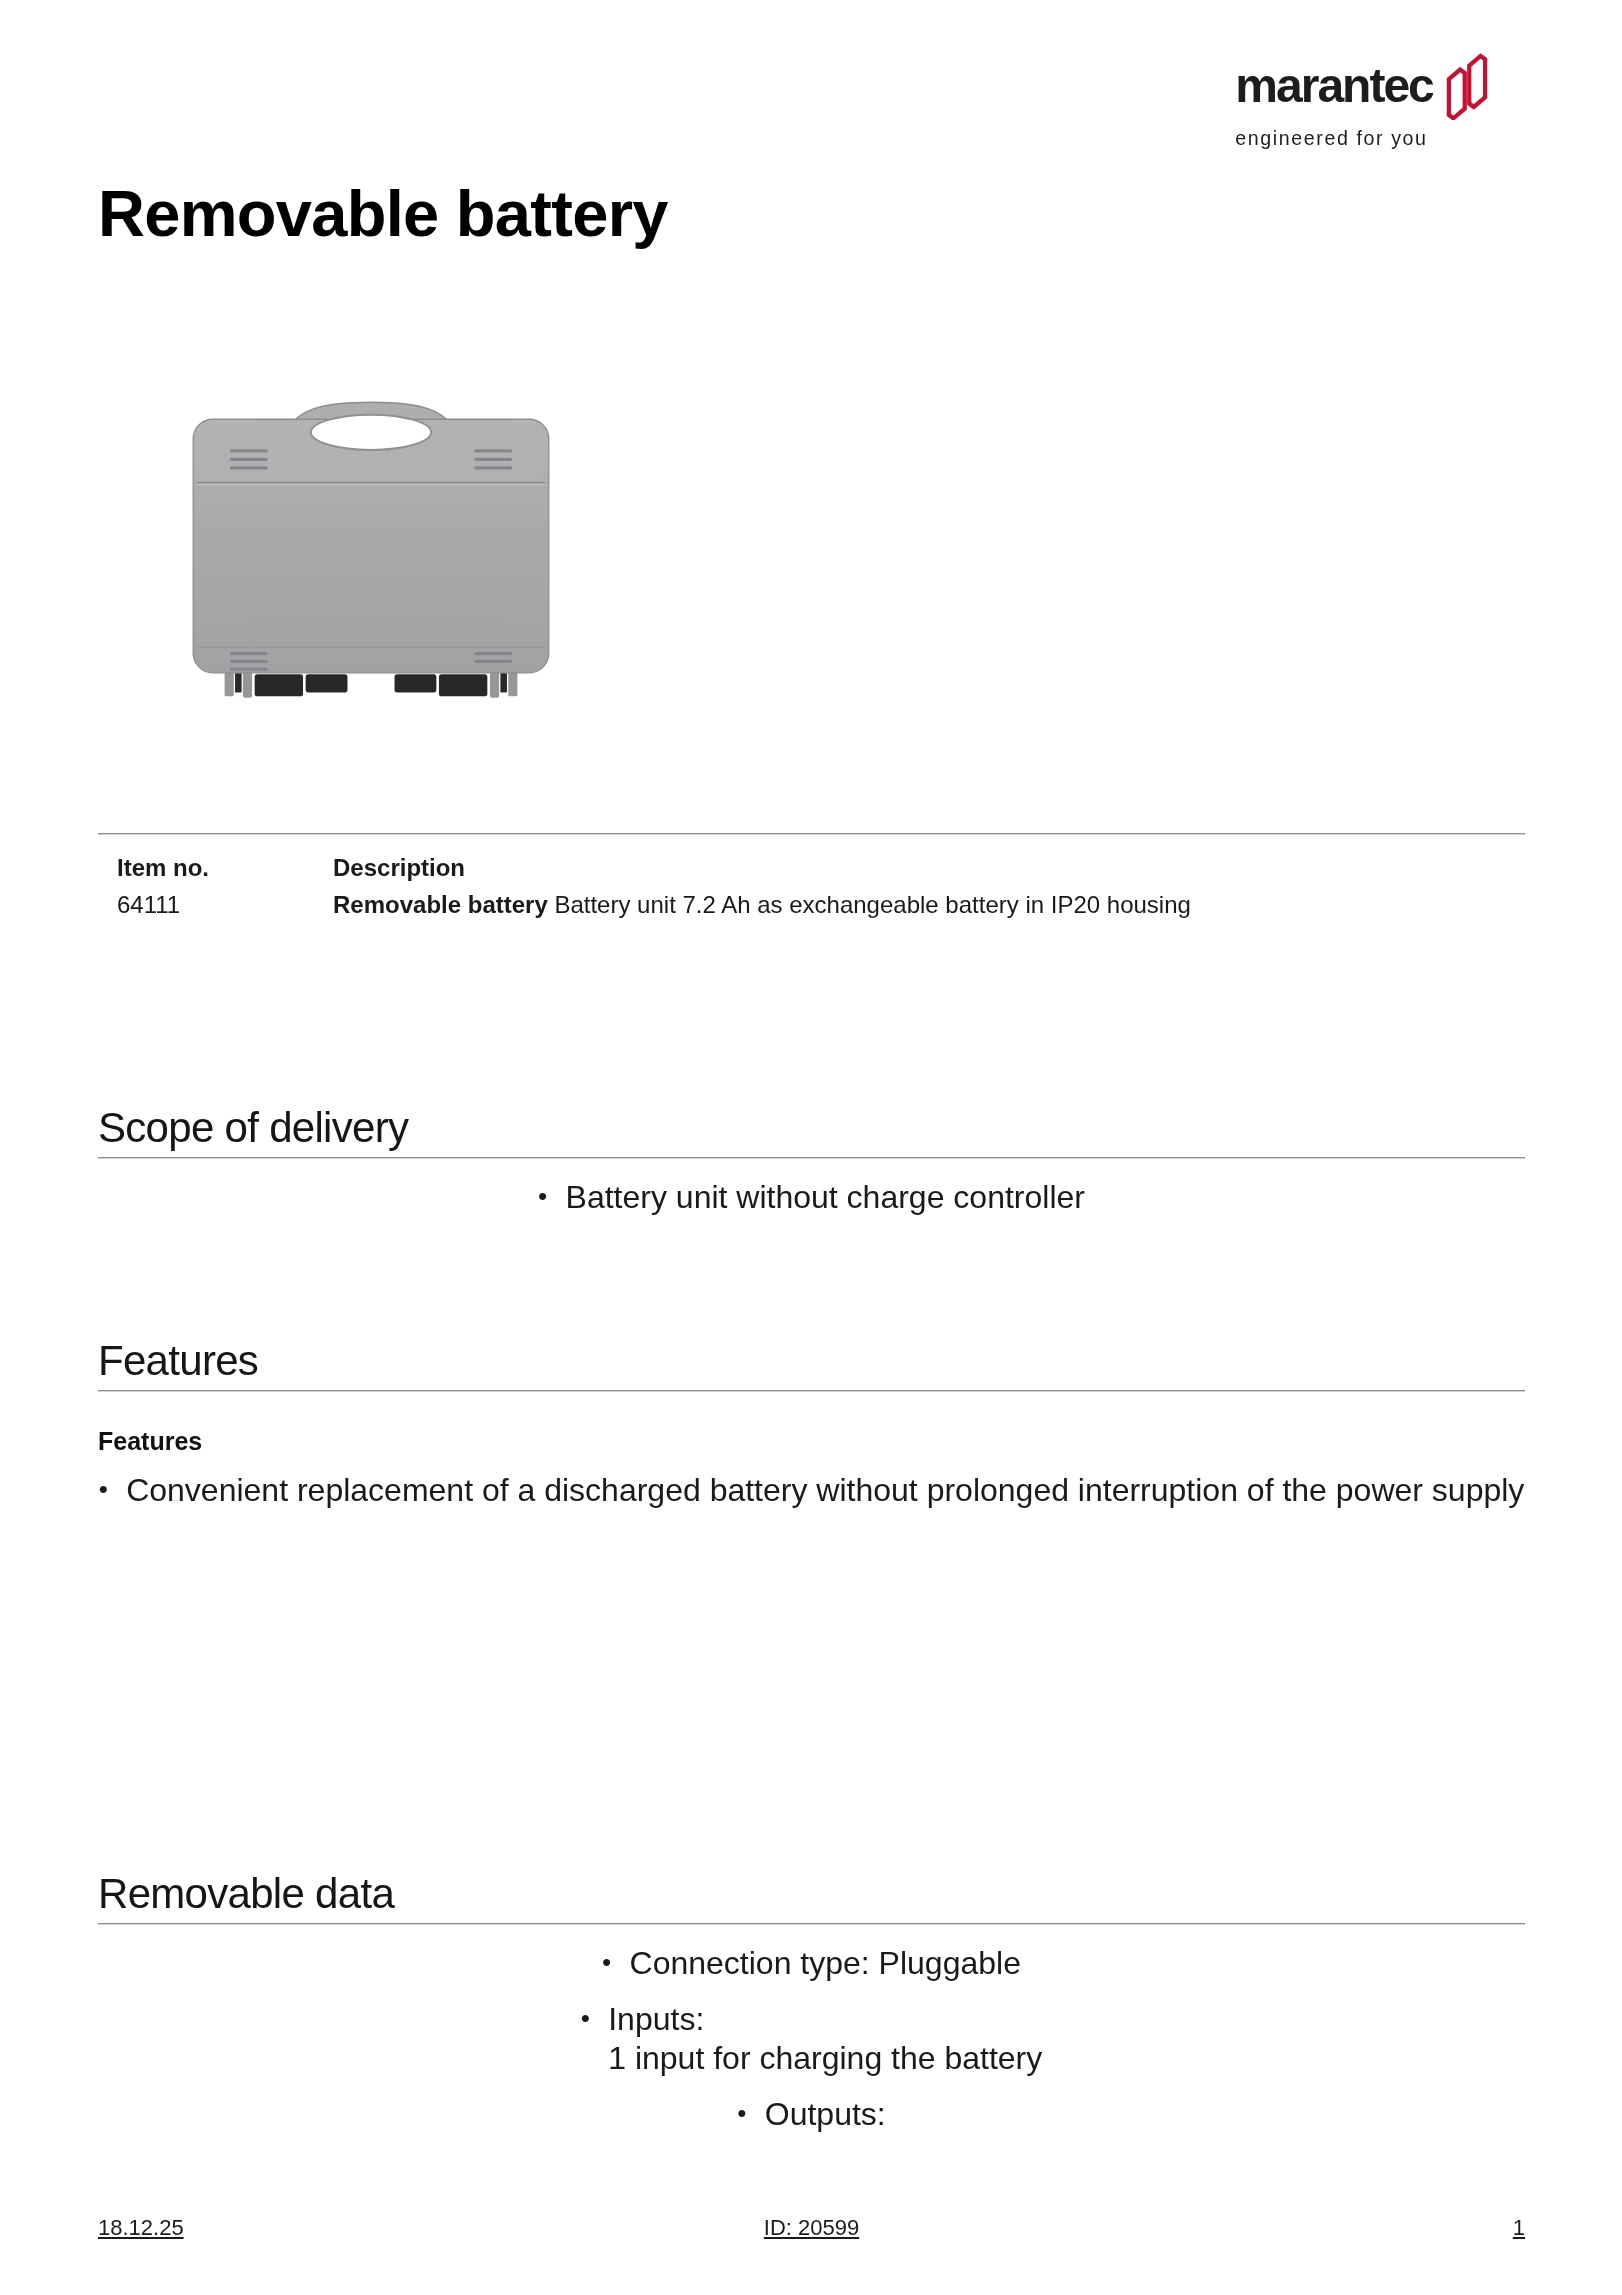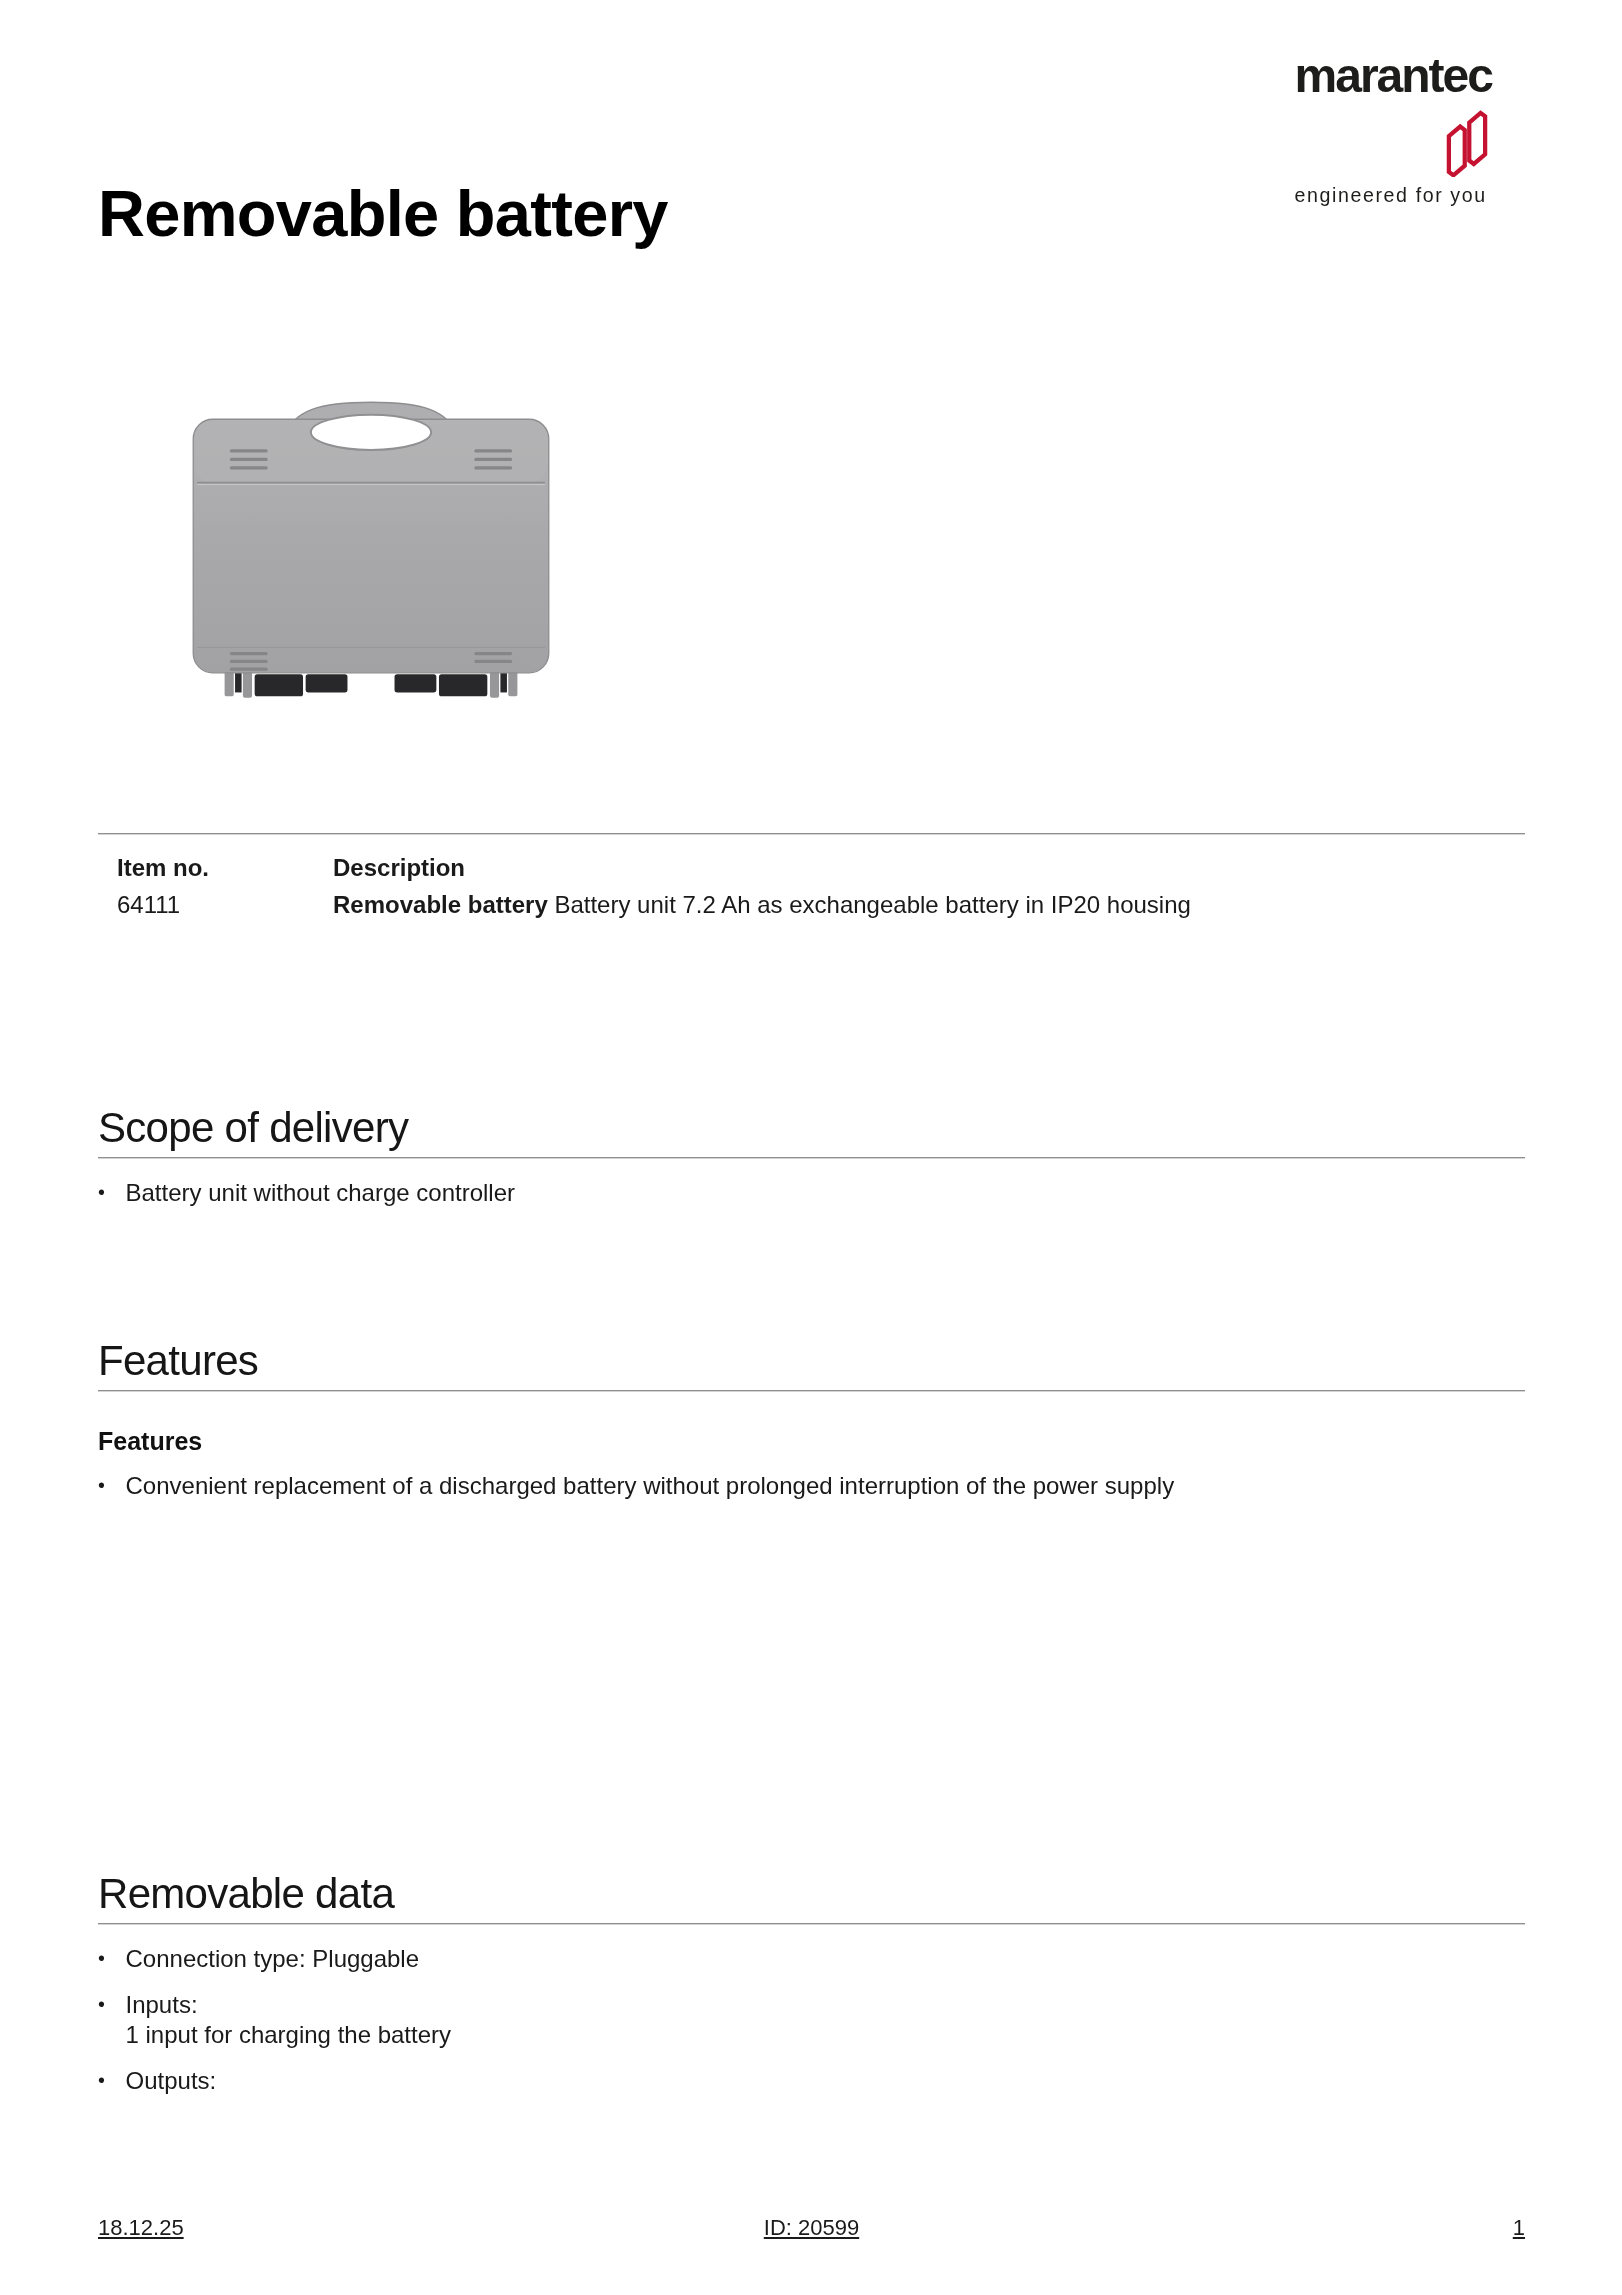--- a/index.html
+++ b/index.html
@@ -10,21 +10,21 @@
     position: relative;
     width: 1623px;
     height: 2295px;
     background: #ffffff;
     overflow: hidden;
     margin: 0 auto;
   }
 
   
   .logo { position: absolute; top: 52px; right: 131px; }
-  .logo-row { display: flex; align-items: flex-end; gap: 9.2px; flex-direction: column; }
+  .logo-row { display: flex; align-items: center; gap: 9.2px; }
   .wordmark {
     font-size: 48px; font-weight: 700; letter-spacing: -2px;
     color: #1d1d1b; line-height: 1;
   }
   .logo-icon svg { display: block; }
   .tagline {
     margin-top: 6.5px;
     font-size: 19.6px; letter-spacing: 1.6px; color: #1d1d1b;
   }
 
@@ -63,21 +63,21 @@
     display: grid;
     grid-template-columns: 216px 1fr;
     row-gap: 6.5px;
     font-size: 24px; line-height: 1.25; margin-left: 19px;
   }
   .th { font-weight: 700; }
   .bold { font-weight: 700; }
 
   
   ul.bullets { list-style: none; margin-top: 19.6px; }
-  ul.bullets li { display: flex; font-size: 24px; line-height: 1.22; }
+  ul.bullets li { display: flex; font-size: 32px; line-height: 1.22; justify-content: center; }
   ul.bullets li + li { margin-top: 17px; }
   ul.bullets li::before {
     content: "\2022";
     flex: 0 0 27.5px;
     font-size: 0.82em;
     padding-top: 2px;
   }
 
   .subheading {
     margin-top: 35px;

